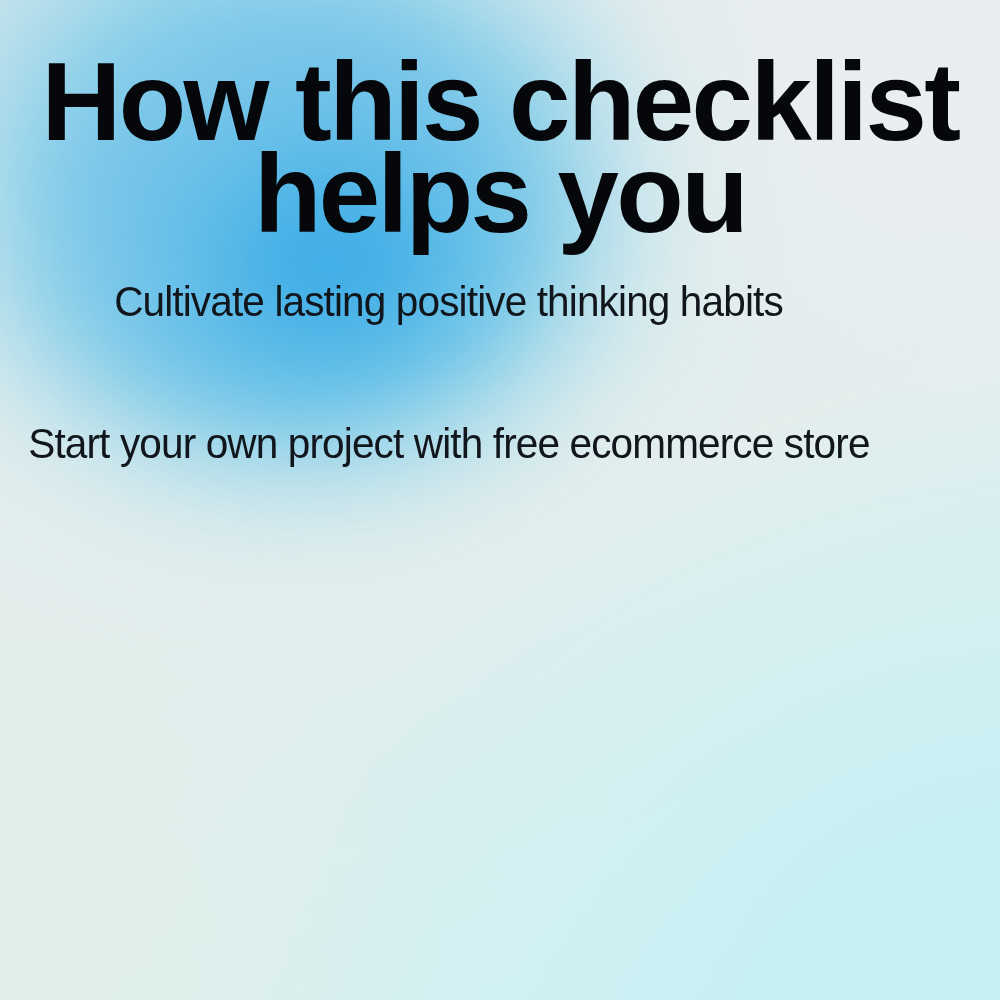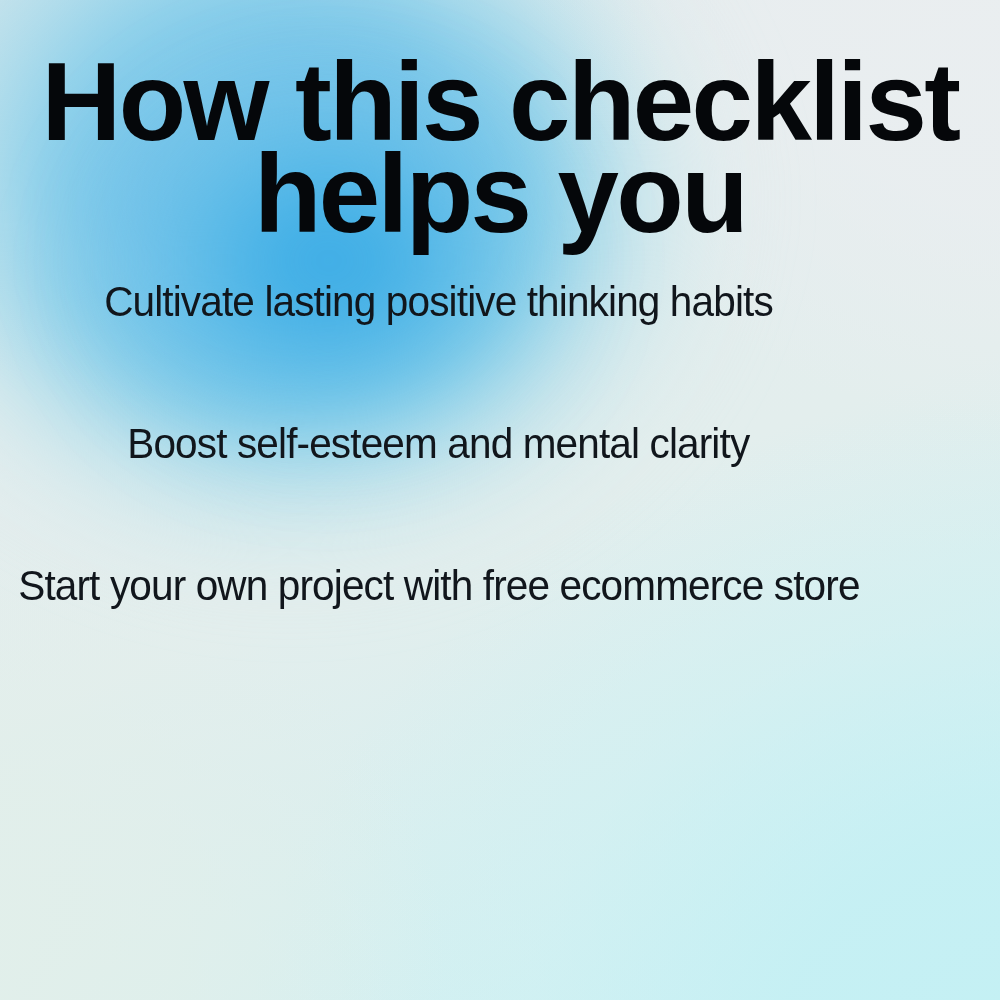--- a/index.html
+++ b/index.html
@@ -120,21 +120,21 @@
     line-height: 92px;
     letter-spacing: -2.6px;
     padding-top: 56px;
     transform: scaleX(0.995);
     transform-origin: center top;
   }
   .title .line { display: block; white-space: nowrap; }
 
   .benefits {
     list-style: none;
-    margin: 0;
+    margin: 10px;
     padding: 0;
     width: 877px;
     margin-top: 41px;
   }
   .benefit-item {
     height: 142px;
     display: flex;
     align-items: flex-start;
     justify-content: center;
     text-align: center;
@@ -169,21 +169,18 @@
     <h1 class="title">
       <span class="line">How this checklist</span>
       <span class="line">helps you</span>
     </h1>
 
     <ul class="benefits">
       <li class="benefit-item">
         <span class="benefit-text">Cultivate lasting positive thinking habits</span>
       </li>
       <li class="benefit-item">
-        <span class="benefit-text">Boost self-esteem and mental clarity</span>
-      </li>
-      <li class="benefit-item">
         <span class="benefit-text">Start your own project with free ecommerce store</span>
       </li>
     </ul>
 
   </div>
 </div>
 
 </body></html>

